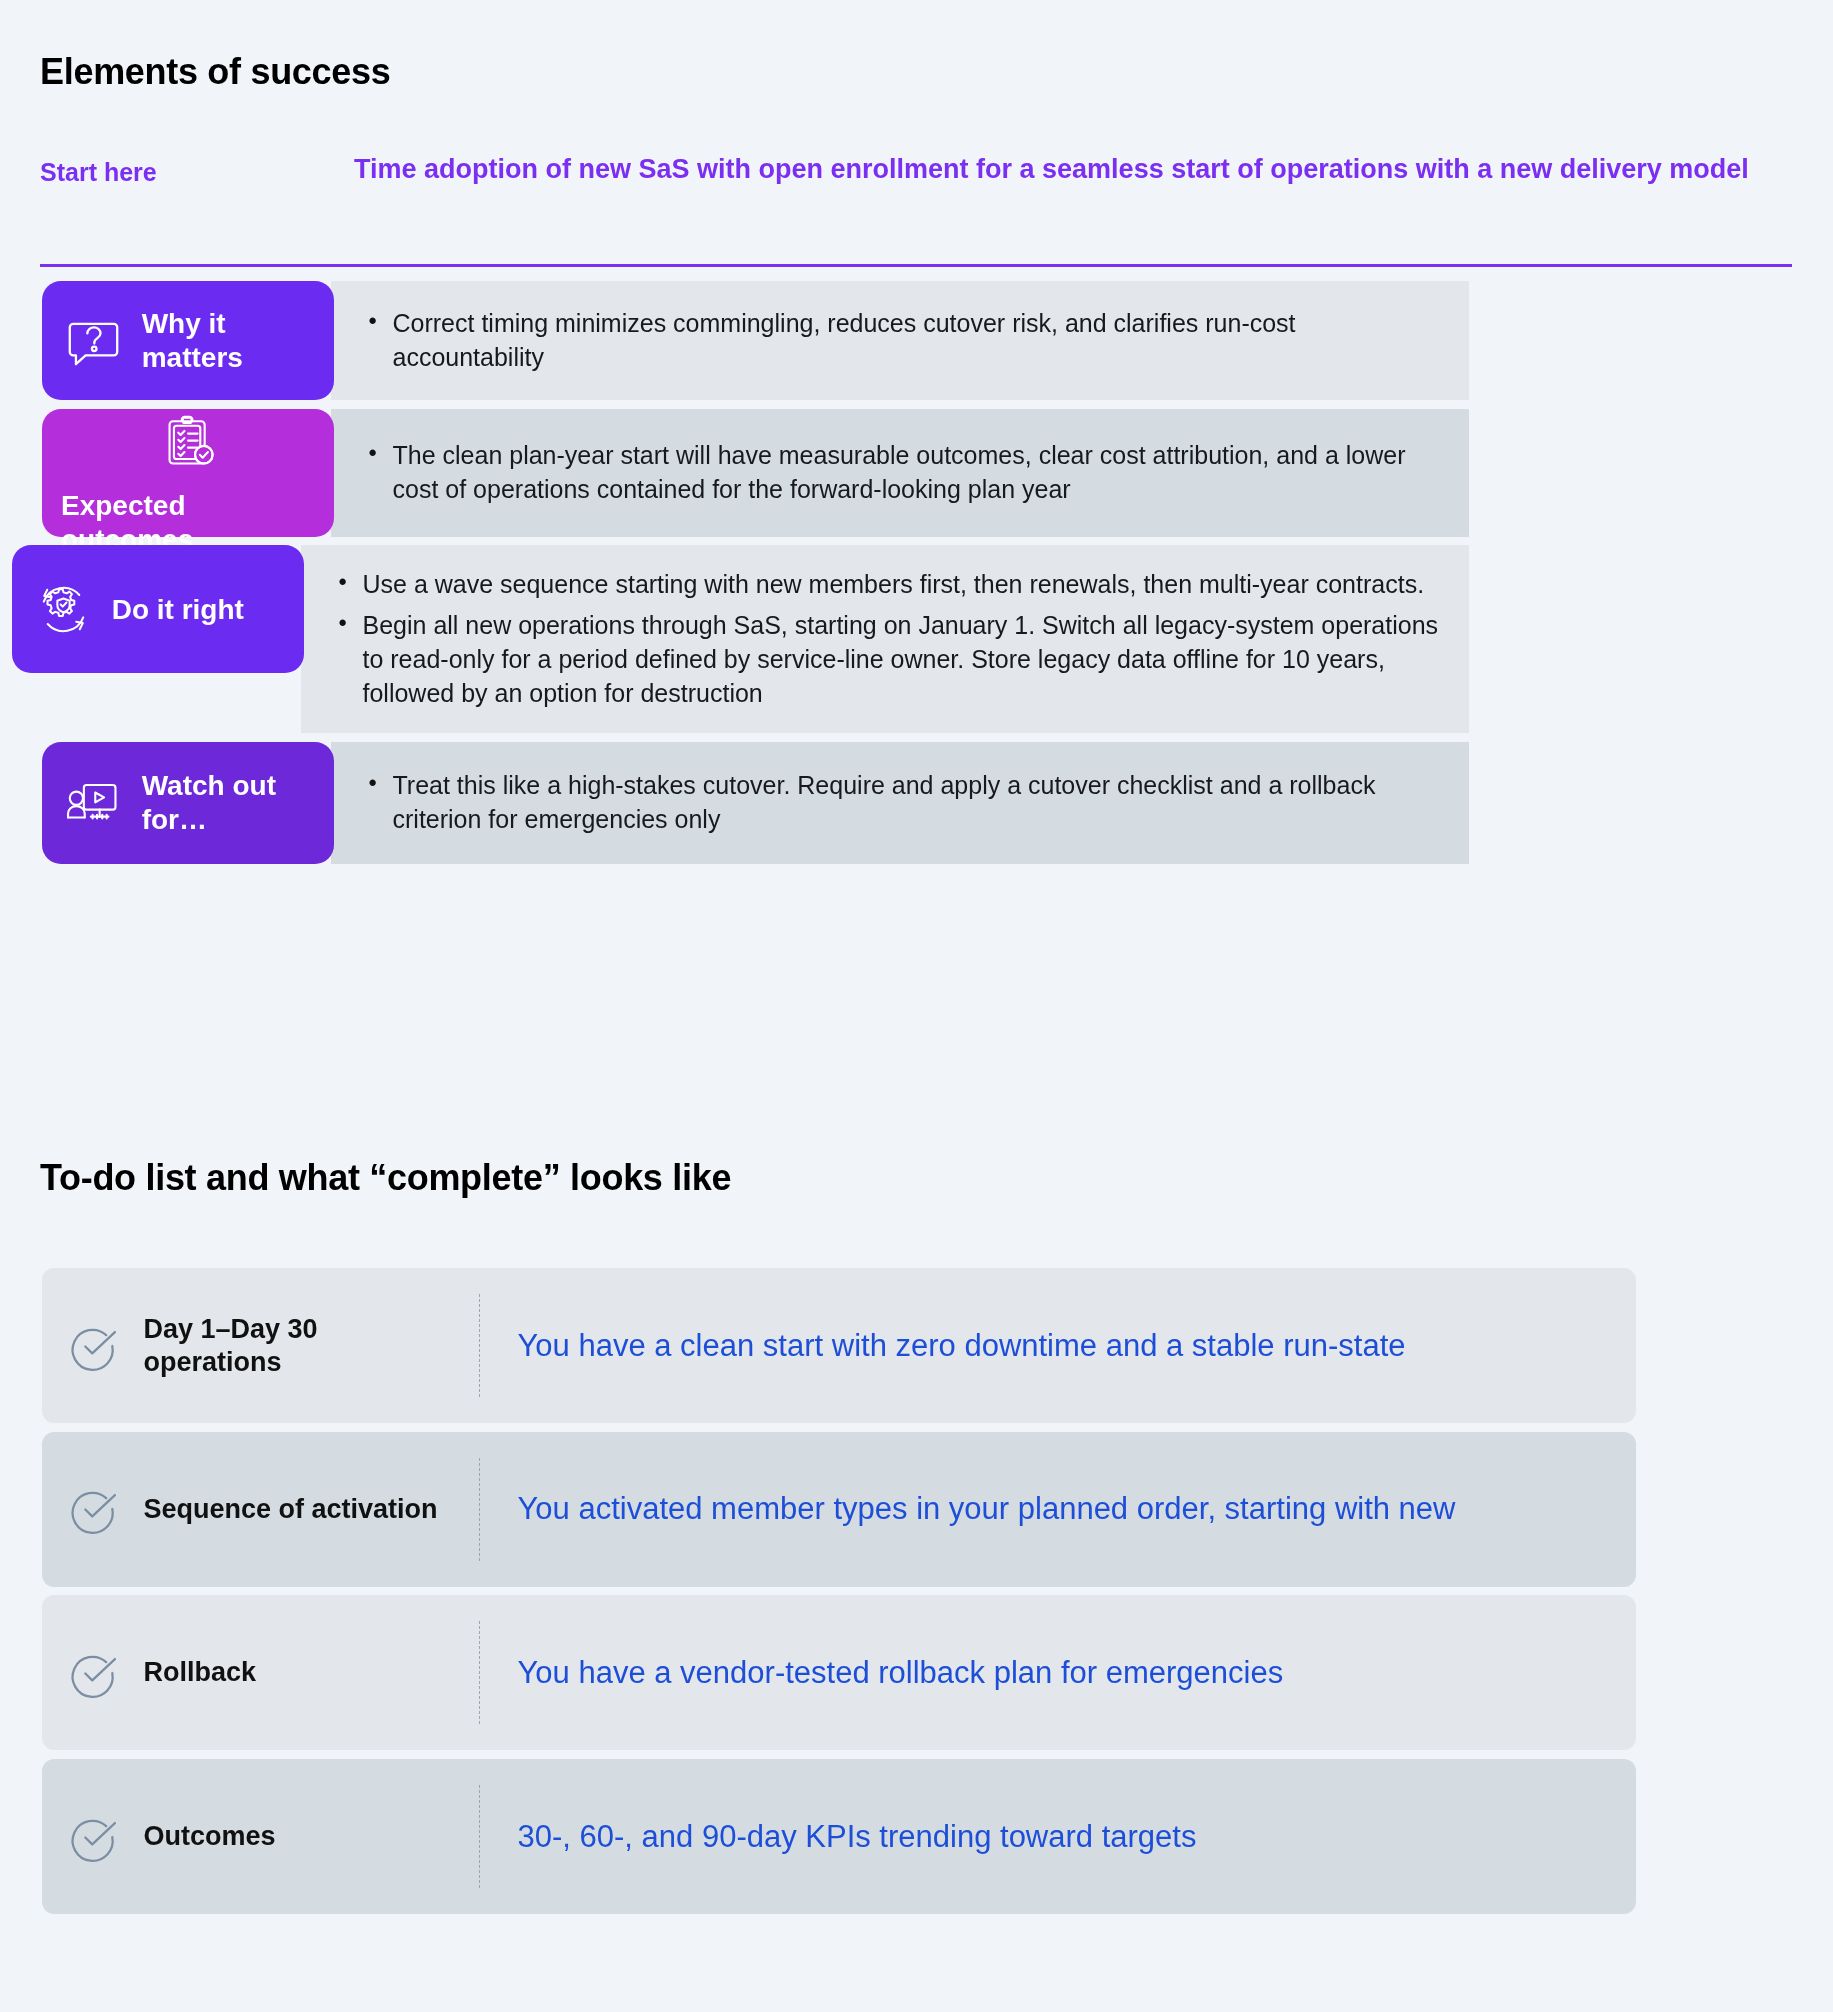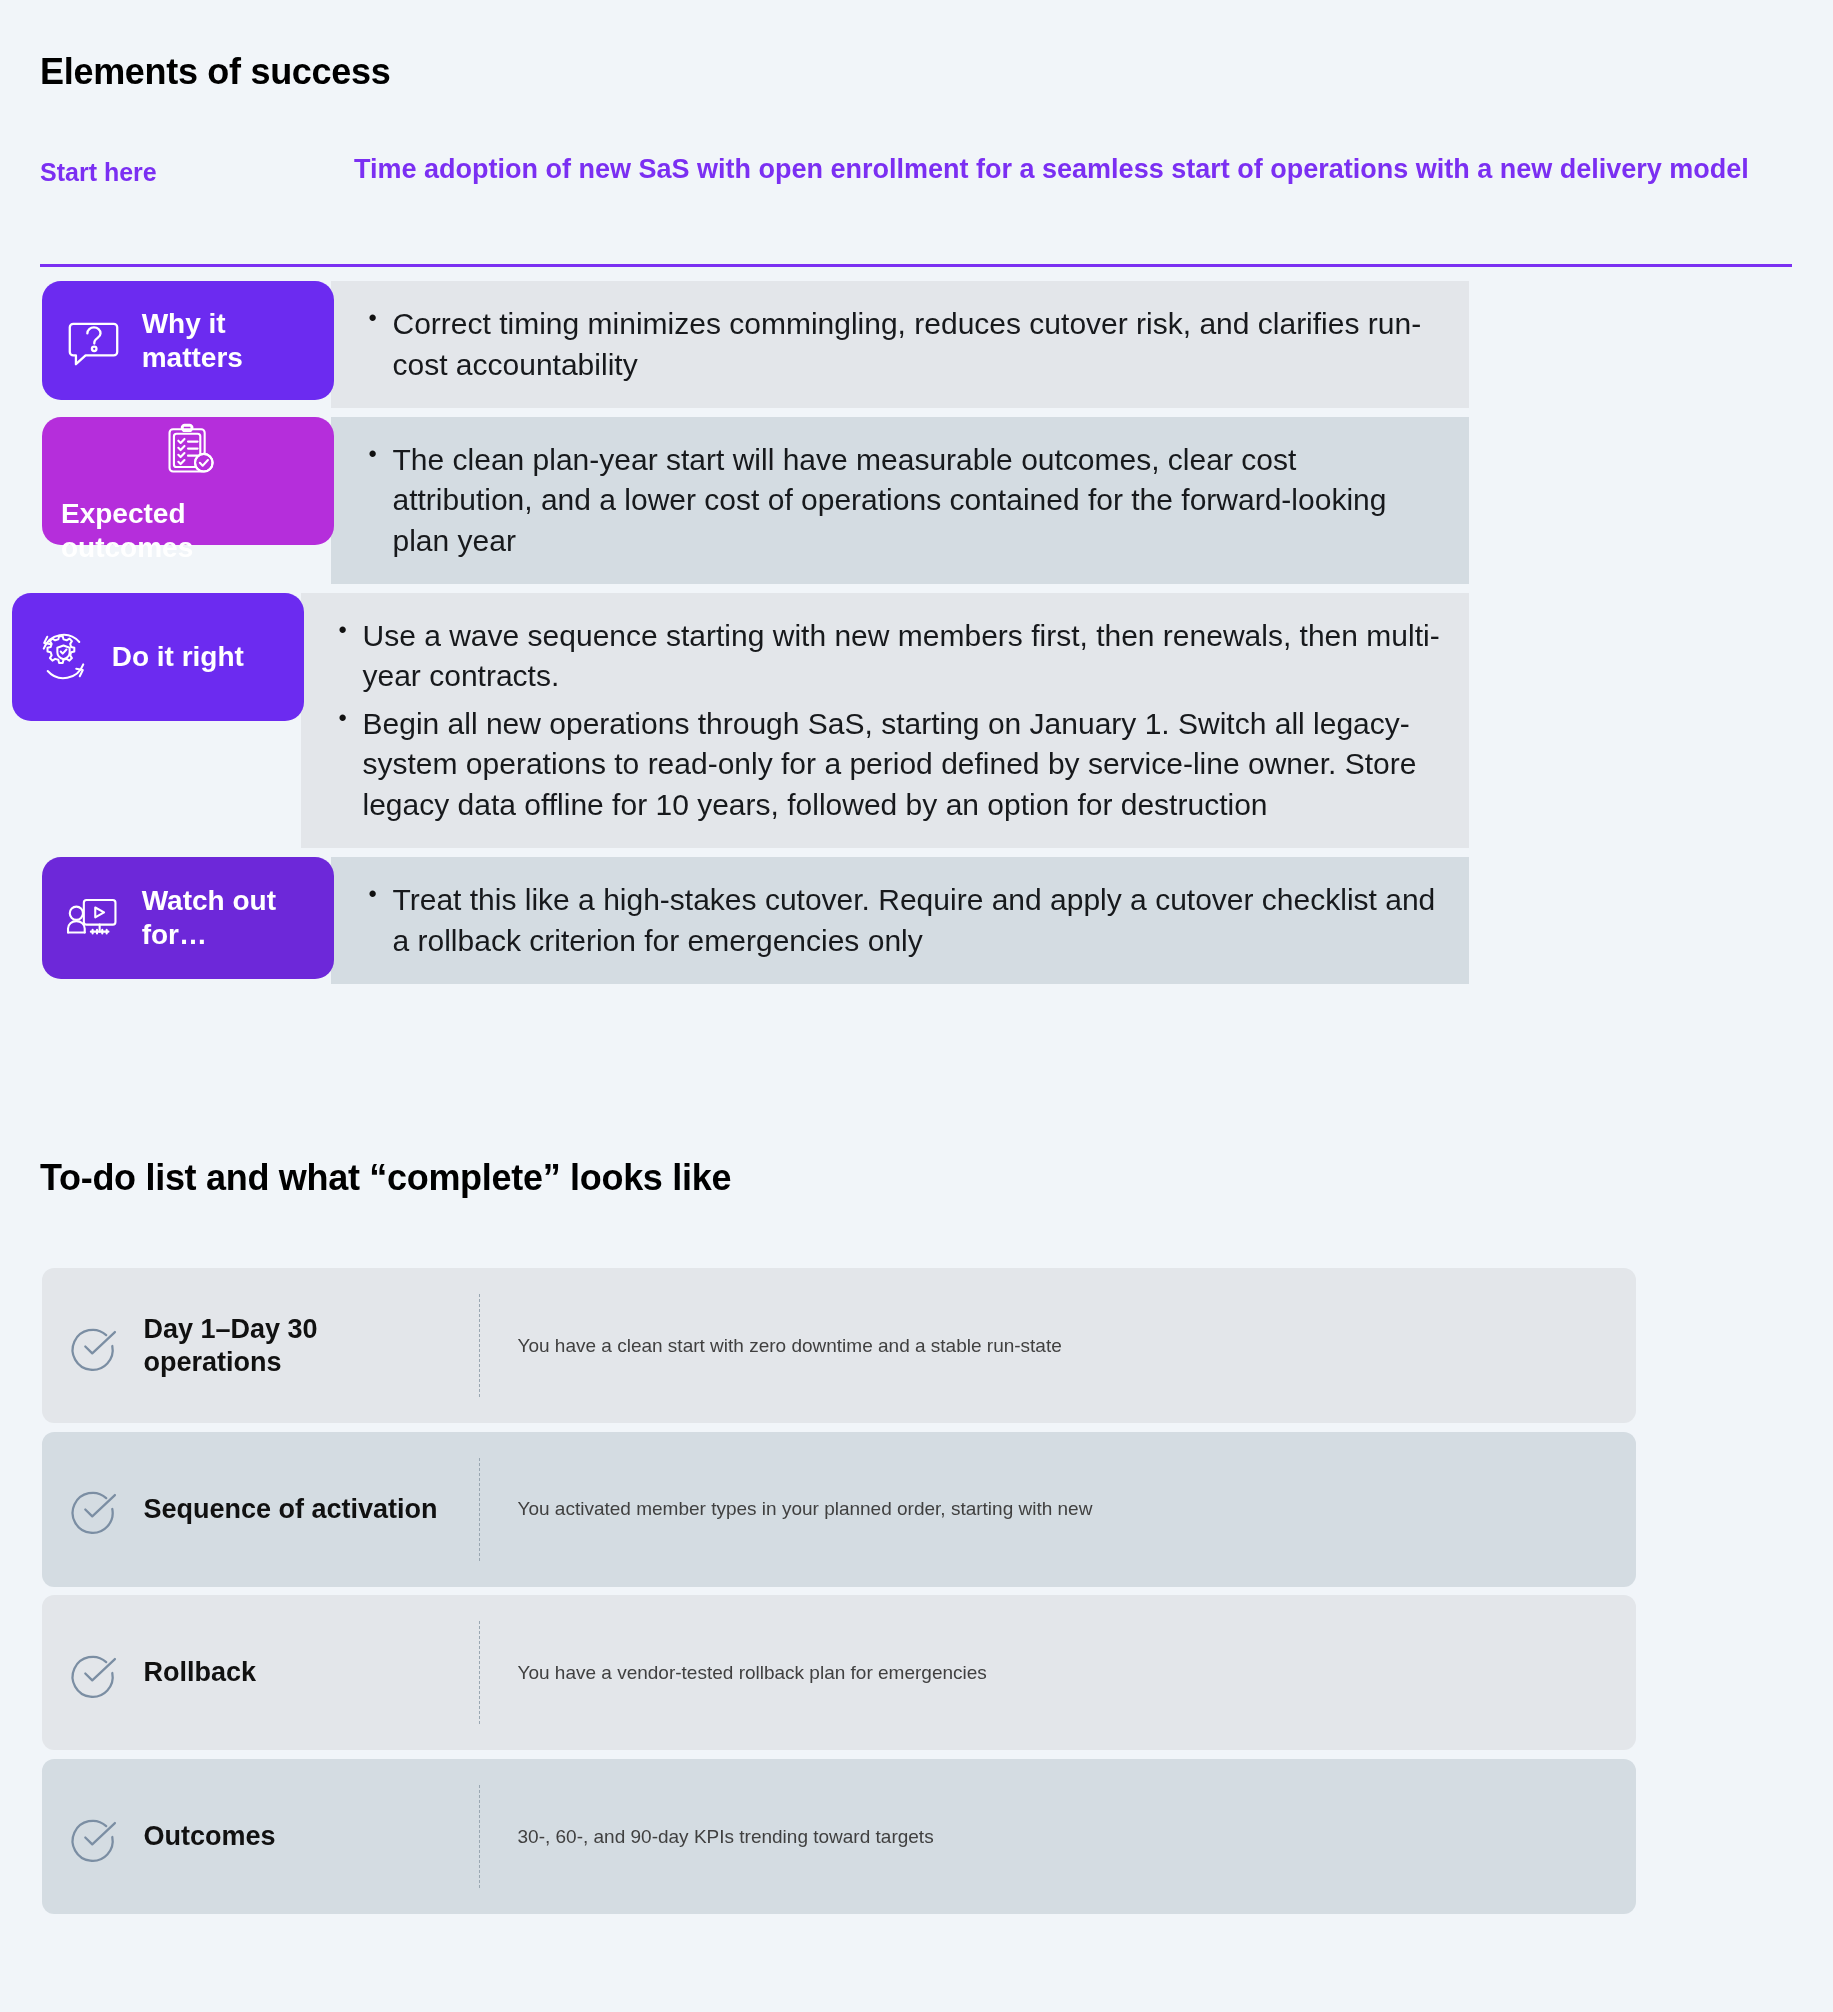--- a/index.html
+++ b/index.html
@@ -127,21 +127,21 @@
   }
 
   .panel ul {
     list-style: none;
     width: 100%;
   }
 
   .panel li {
     position: relative;
     padding-left: 31px;
-    font-size: 30px;
+    font-size: 25px;
     line-height: 1.35;
     color: #17191c;
   }
   .panel li + li { margin-top: 7px; }
 
   .panel li::before {
     content: "\2022";
     position: absolute;
     left: 7px;
     top: -0.9px;
@@ -201,23 +201,23 @@
   .todo-divider {
     flex: 0 0 0.9px;
     align-self: stretch;
     margin: 26px 0;
     border-left: 1.7px dashed #9aa7b2;
   }
 
   .todo-desc {
     flex: 1;
     padding-left: 38px;
-    font-size: 19px;
+    font-size: 31px;
     line-height: 1.35;
-    color: #404040;
+    color: #1d4ed8;
   }
 </style>
 </head>
 <body>
 
 <div class="page">
 
   <h1 class="section-title" id="section-success-title">Elements of success</h1>
 
   <div class="header-row">

